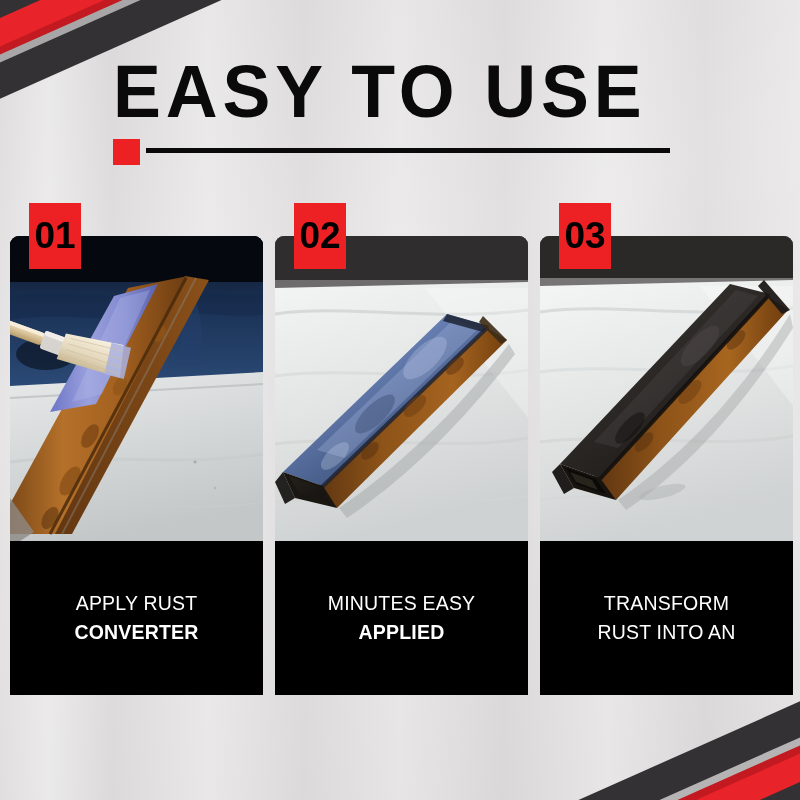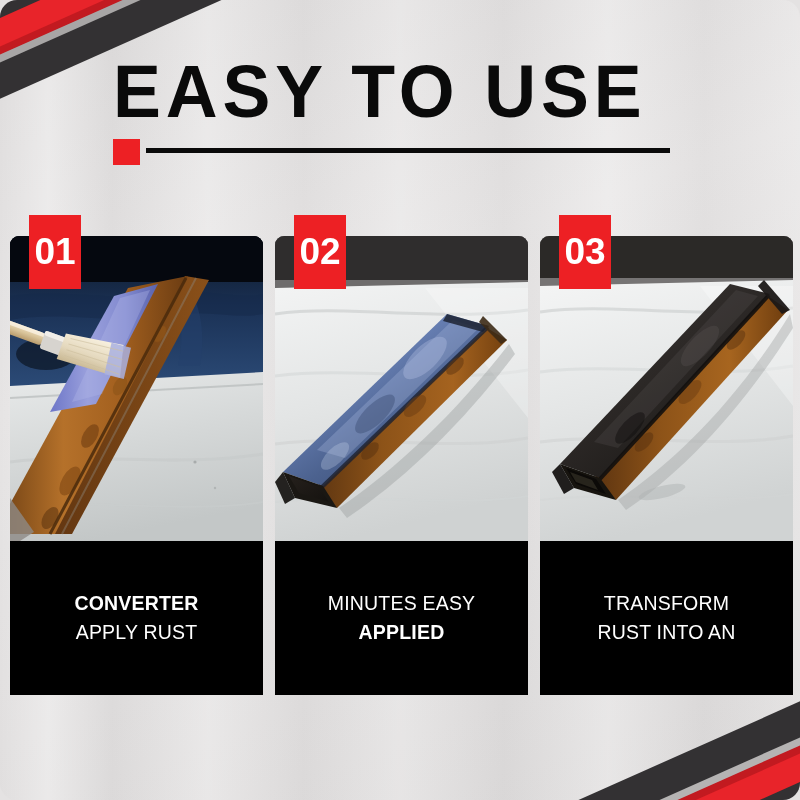--- a/index.html
+++ b/index.html
@@ -18,21 +18,20 @@
         rgba(255,255,255,0.35) 6%,
         rgba(0,0,0,0.02) 14%,
         rgba(255,255,255,0.30) 26%,
         rgba(0,0,0,0.015) 38%,
         rgba(255,255,255,0.25) 50%,
         rgba(0,0,0,0.02) 63%,
         rgba(255,255,255,0.30) 76%,
         rgba(0,0,0,0.015) 88%,
         rgba(255,255,255,0.22) 100%),
       linear-gradient(160deg,#dedcdc 0%,#e6e4e4 38%,#e2e0e0 62%,#dcdada 100%);
-    border-radius: 17px;
   }
 
   
   .ribbon{position:absolute;pointer-events:none;}
   
   .tl-dark{
     top:-142px;left:-250px;width:640px;height:200px;
     background:#333133;transform:rotate(-24deg);transform-origin:50% 50%;
   }
   .tl-red{
@@ -92,22 +91,22 @@
   }
   #card-1{left:10px;}
   #card-2{left:275px;}
   #card-3{left:540px;text-decoration:underline;}
 
   .photo{
     position:absolute;left:0;top:0;width:253px;height:305px;
     overflow:hidden;
   }
   .badge{
-    position:absolute;top:215px;width:52px;height:74px;
-    background:#ed2024;color:#ffffff;
+    position:absolute;top:203px;width:52px;height:66px;
+    background:#ed2024;color:#000000;
     font-size:37px;font-weight:bold;
     display:flex;align-items:center;justify-content:center;
     letter-spacing:0px;z-index:8;
   }
   #badge-1{left:29px;}
   #badge-2{left:294px;}
   #badge-3{left:559px;}
 
   .caption{
     position:absolute;left:0;bottom:0;width:253px;height:154px;
@@ -229,22 +228,22 @@
           <g stroke="#cdbf9e" stroke-width="1" opacity="0.6">
             <path d="M56,96 L110,90"></path>
               <path d="M56,102 L112,98"></path>
             <path d="M56,108 L113,106"></path>
               <path d="M56,114 L114,113"></path>
           </g>
         </g>
       </svg>
     </div>
     <div class="caption">
+      <div class="cap-line">APPLY RUST</div>
       <div class="cap-line bold">CONVERTER</div>
-      <div class="cap-line">APPLY RUST</div>
     </div>
   </div>
 
   <div class="card" id="card-2">
     <div class="photo">
       <svg width="253" height="305" viewBox="0 0 253 305">
         <defs>
           <linearGradient id="c2cloth" x1="0" y1="0" x2="0.25" y2="1">
             <stop offset="0" stop-color="#f3f4f4"></stop>
             <stop offset="0.5" stop-color="#e3e5e5"></stop>

